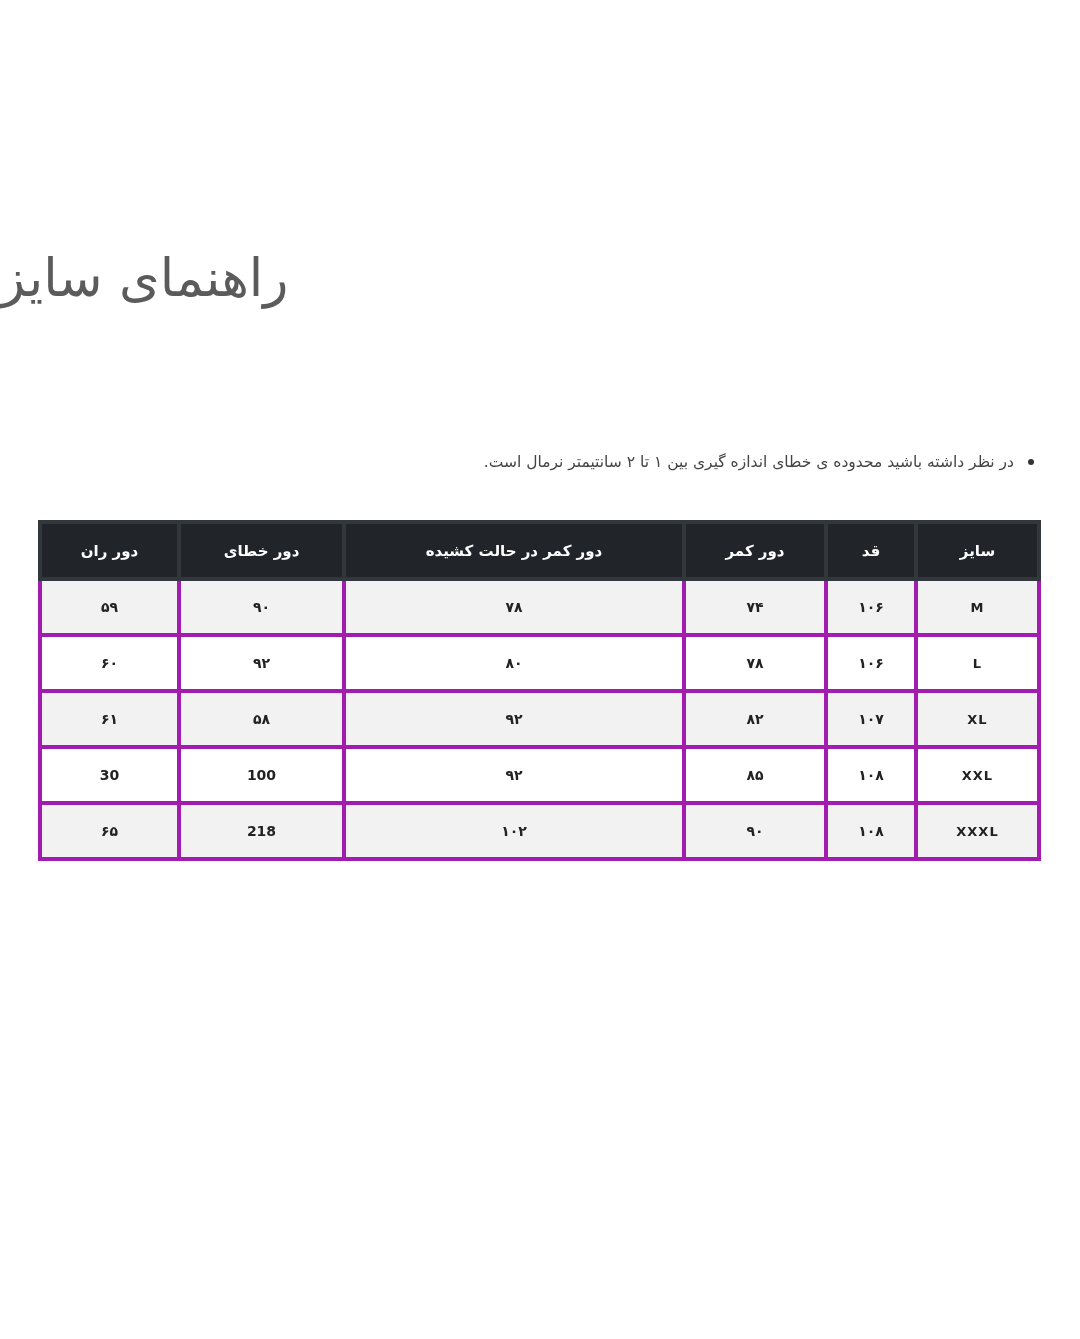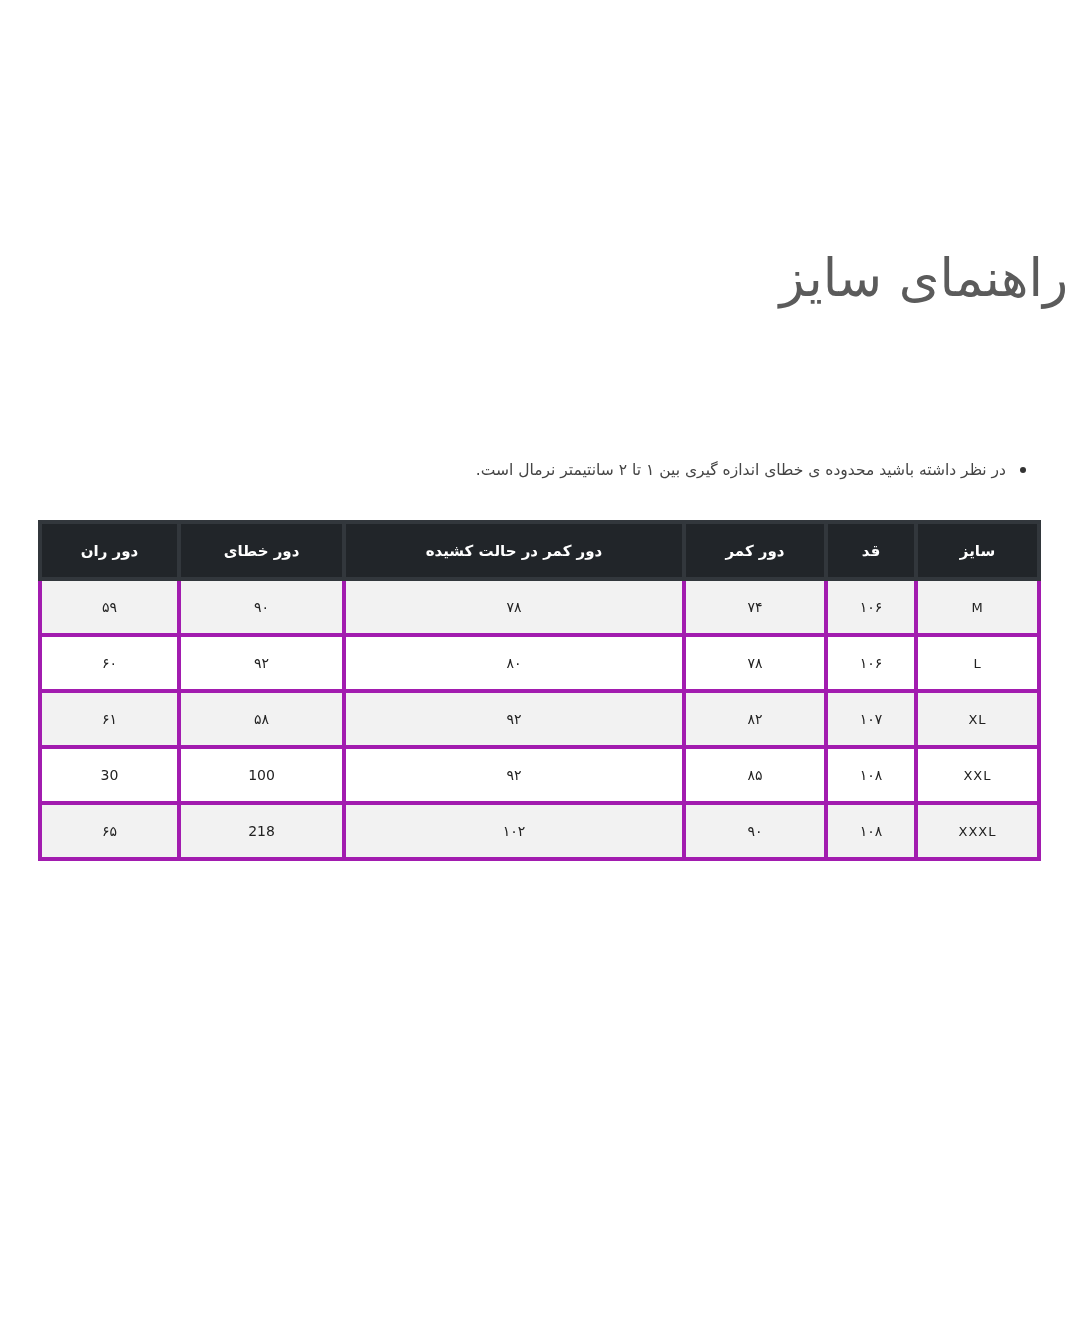--- a/index.html
+++ b/index.html
@@ -13,33 +13,33 @@
       position: relative;
       overflow: hidden;
       font-family: "DejaVu Sans", "Liberation Sans", sans-serif;
       color: #4a4a4a;
     }
     .page-title {
       position: absolute;
       top: 238px;
       left: 0;
       width: 1068px;
-      text-align: right;
+      text-align: left;
       font-size: 52px;
       font-weight: 500;
       color: #5b5b5b;
       margin: 0;
       line-height: 80px;
       letter-spacing: 1px;
     }
     .notes {
       position: absolute;
       top: 449px;
       right: 46px;
-      margin: 8px;
+      margin: 0;
       padding: 0 20px 0 0;
       list-style: none;
       font-size: 15.5px;
       color: #444444;
       line-height: 26px;
     }
     .notes li {
       position: relative;
     }
     .notes li::before {
@@ -72,21 +72,21 @@
       background: #212529;
       color: #ffffff;
       height: 53px;
       font-weight: bold;
       font-size: 15px;
       border-color: #32373c;
     }
     .size-table tbody td {
       height: 52px;
       color: #222222;
-      font-weight: normal;
+      font-weight: bold;
     }
     .size-table tbody tr:nth-child(odd) td {
       background: #f2f2f2;
     }
     .size-table tbody tr:nth-child(even) td {
       background: #ffffff;
     }
     .size-label {
       font-family: "DejaVu Sans", sans-serif;
       letter-spacing: 1px;

